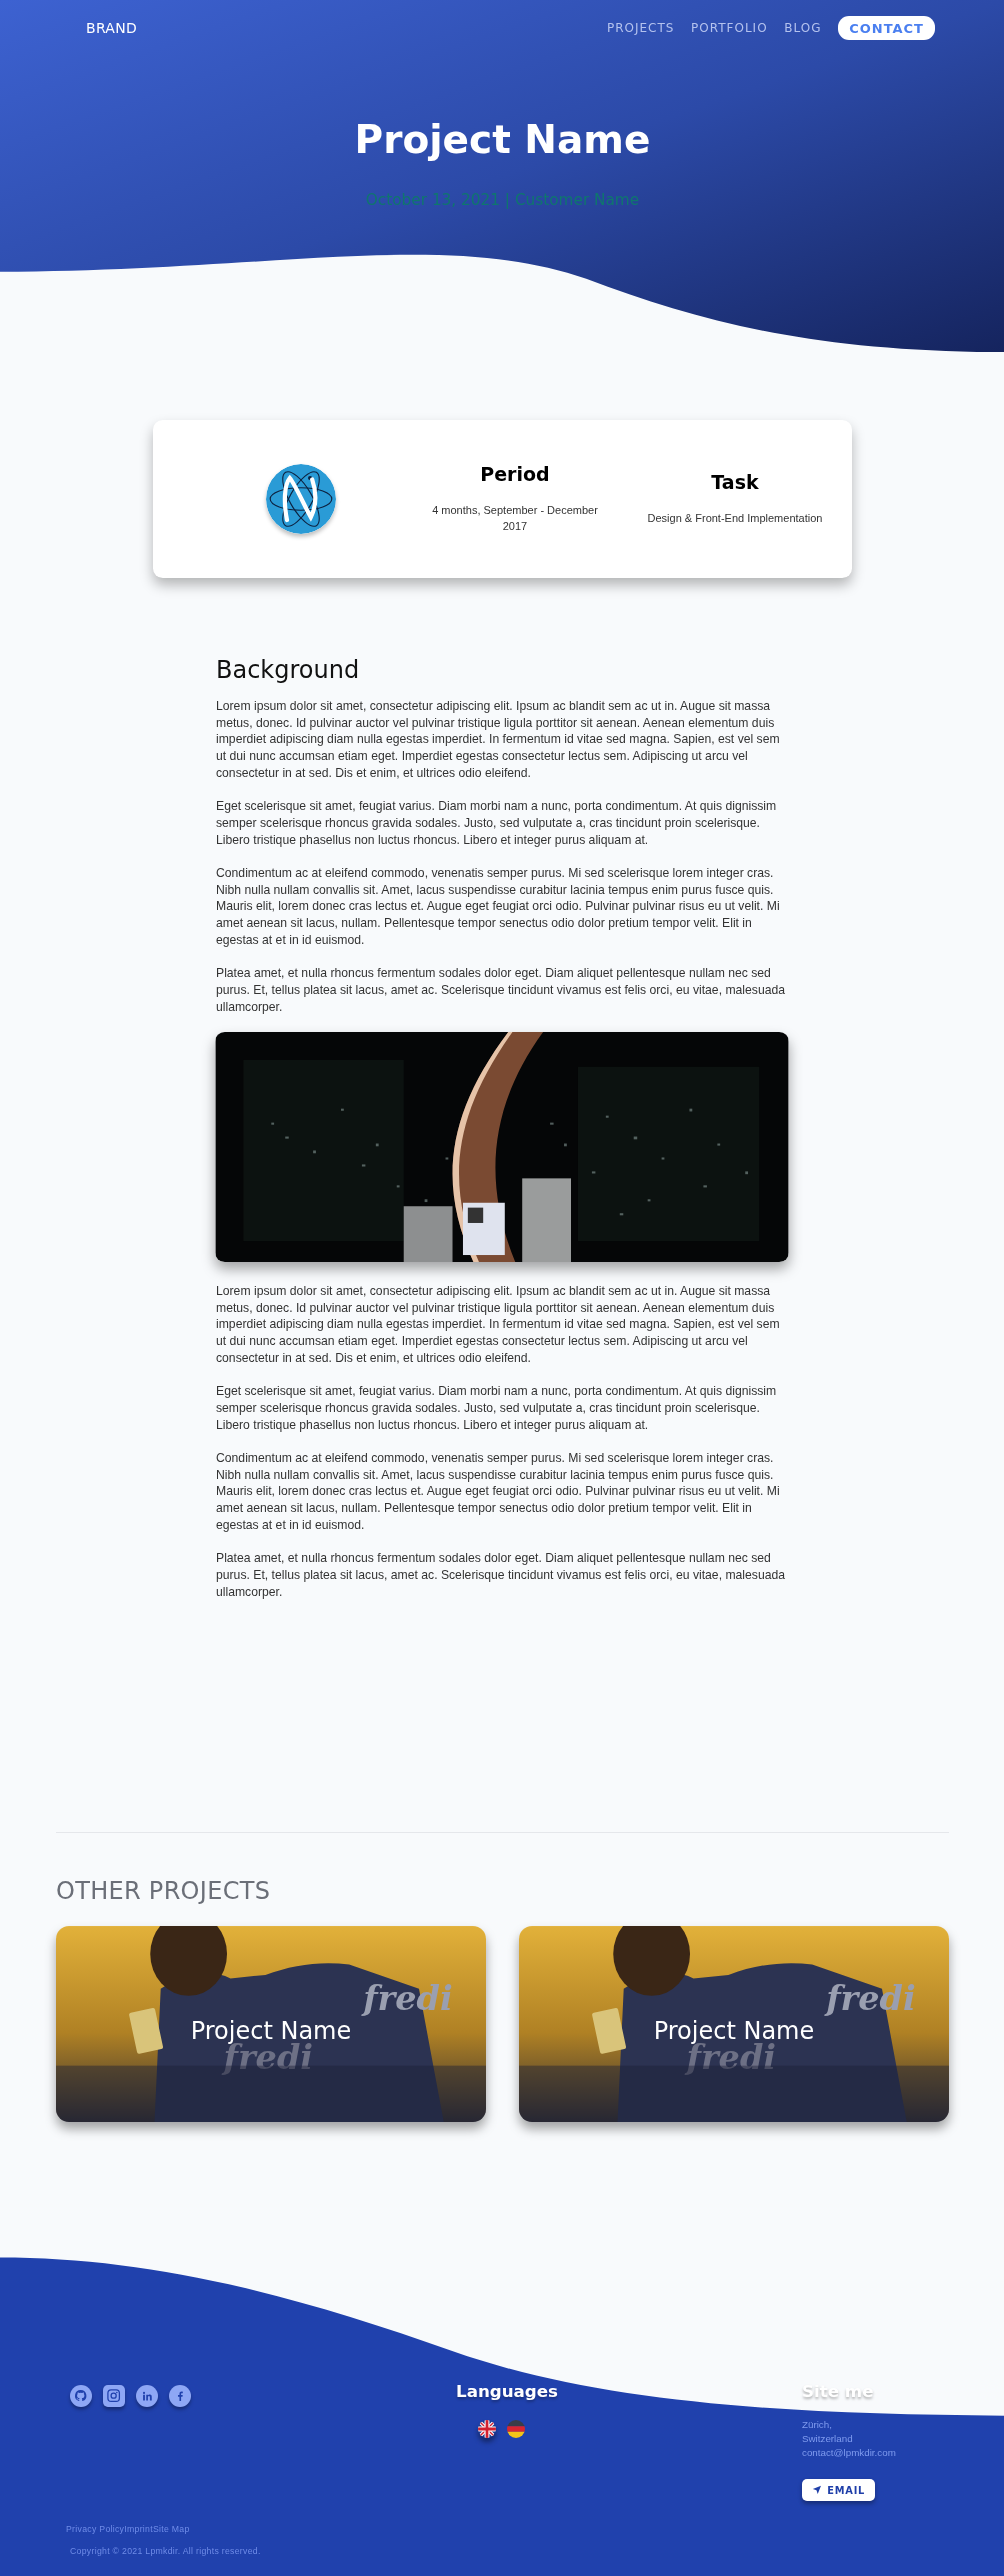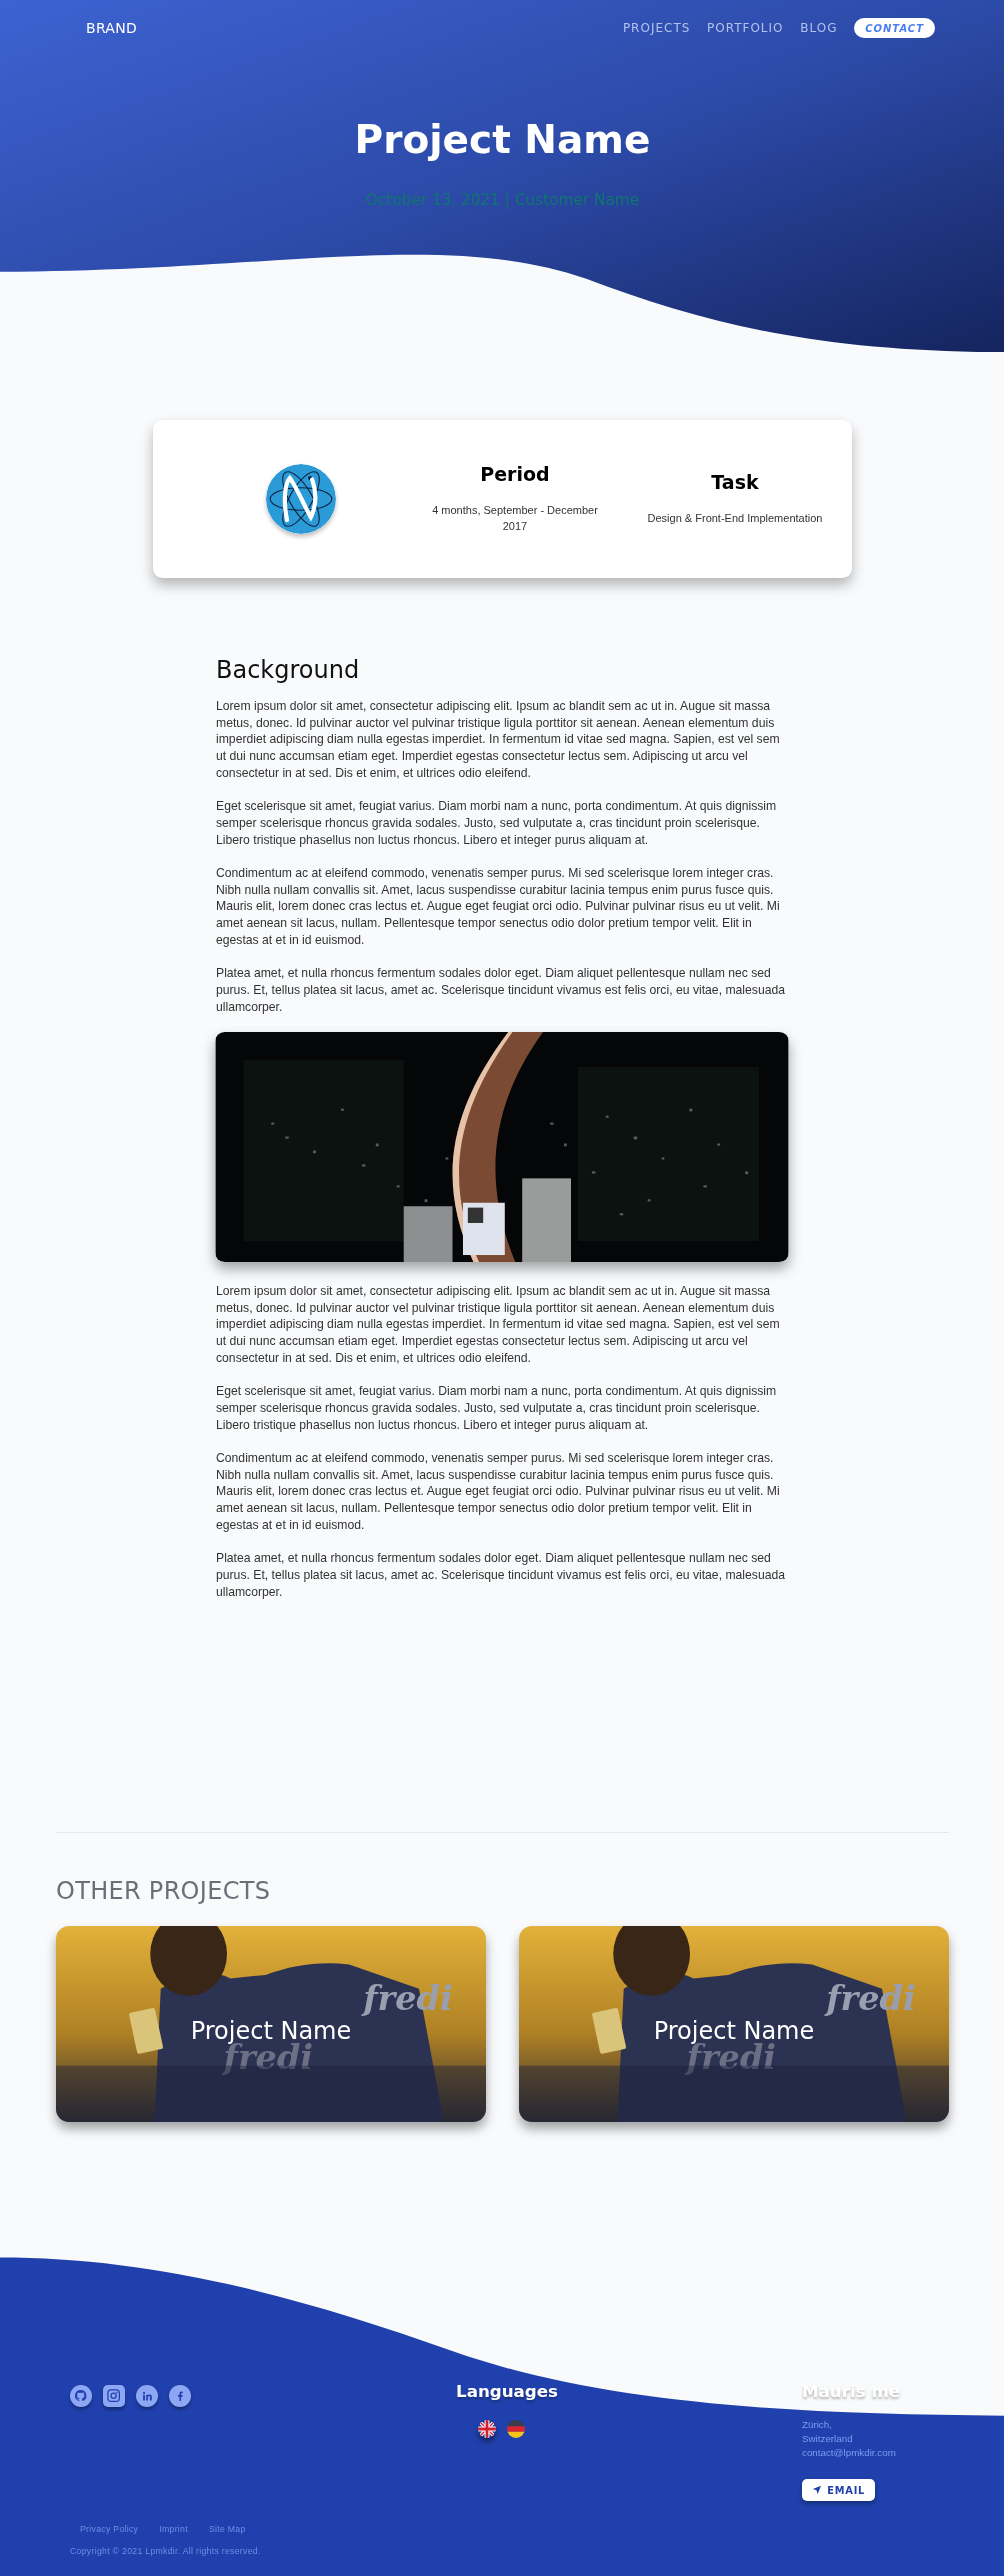--- a/index.html
+++ b/index.html
@@ -6,21 +6,21 @@
   html, body { width: 1005px; }
   body { background: #f8fafc; font-family: "Liberation Sans", "DejaVu Sans", sans-serif; color: #2d3748; }
 
   
   .hero { position: relative; width: 1005px; height: 352px; overflow: hidden; }
   .hero-bg { position: absolute; inset: 0; }
   .nav { position: absolute; top: 0; left: 16px; right: 0; height: 56px; display: flex; align-items: center; justify-content: space-between; padding: 0 70px; z-index: 2; }
   .brand { color: #fff; font-size: 14px; font-weight: 500; letter-spacing: 0.3px; font-family: "DejaVu Sans", sans-serif; }
   .nav-links { display: flex; align-items: center; gap: 0; }
   .nav-link { color: #b4c2ee; font-size: 12px; font-weight: 400; letter-spacing: 1px; margin-left: 16.7px; font-family: "DejaVu Sans", sans-serif; }
-  .nav-contact { background: #fff; color: #4a7ff0; border-radius: 11px; padding: 4.9px 11px; margin-left: 16.7px; font-size: 10px; font-weight: 700; letter-spacing: 1px; font-family: "DejaVu Sans", sans-serif; font-style: italic; }
+  .nav-contact { background: #fff; color: #4a7ff0; border-radius: 11px; padding: 4.9px 11px; margin-left: 16.7px; font-size: 13px; font-weight: 700; letter-spacing: 1px; font-family: "DejaVu Sans", sans-serif; }
   .hero-title { position: absolute; top: 117px; left: 0; right: 0; text-align: center; color: #fff; font-size: 39px; font-weight: 700; font-family: "DejaVu Sans", sans-serif; z-index: 2; }
   .hero-sub { position: absolute; top: 185px; left: 0; right: 0; text-align: center; color: #0f766e; font-size: 15.3px; font-family: "DejaVu Sans", sans-serif; z-index: 2; margin-top: 6px; }
 
   
   .info-card { position: absolute; top: 420px; left: 153px; width: 699px; height: 158px; background: #fff; border-radius: 9.8px; box-shadow: 0 7px 12.6px rgba(0,0,0,0.28); display: flex; align-items: center; padding-left: 43px; }
   .logo-wrap { width: 209px; display: flex; justify-content: center; }
   .logo { width: 70px; height: 70px; border-radius: 50%; box-shadow: 0 2.8px 4.2px rgba(0,0,0,0.25); }
   .info-col { width: 220px; text-align: center; }
   .info-col h3 { font-size: 19px; font-weight: 700; color: #000; font-family: "DejaVu Sans", sans-serif; margin-bottom: 16.7px; }
   .info-col p { font-size: 11px; line-height: 16.7px; color: #333; padding: 0 21px; }
@@ -41,21 +41,21 @@
   .footer { position: absolute; top: 2247px; left: 0; width: 1005px; height: 329px; }
   .socials { position: absolute; top: 2385px; left: 70px; display: flex; gap: 11px; }
   .social { width: 22px; height: 22px; border-radius: 50%; background: #8ea7f5; box-shadow: 0 2.8px 3.5px rgba(0,0,0,0.3); display: flex; align-items: center; justify-content: center; }
   .lang-title { position: absolute; top: 2381px; left: 456px; color: #fff; font-size: 16.7px; font-family: "DejaVu Sans", sans-serif; text-shadow: 0 2.1px 2.8px rgba(0,0,0,0.3); }
   .flags { position: absolute; top: 2420px; left: 478px; display: flex; gap: 11px; }
   .flag { width: 18px; height: 18px; border-radius: 50%; overflow: hidden; }
   .flag.active { box-shadow: 0 4.2px 5.6px rgba(0,0,0,0.4); }
   .reach-title { position: absolute; top: 2381px; left: 802px; color: #fff; font-size: 16.7px; font-family: "DejaVu Sans", sans-serif; text-shadow: 0 2.1px 2.8px rgba(0,0,0,0.3); }
   .reach-text { position: absolute; top: 2418px; left: 802px; color: #7f9bef; font-size: 9.8px; line-height: 14px; }
   .email-btn { position: absolute; top: 2479px; left: 802px; width: 73px; height: 22px; background: #fff; border-radius: 5px; display: flex; align-items: center; justify-content: center; gap: 5.6px; color: #1f3fa9; font-size: 9.8px; font-weight: 700; letter-spacing: 0.8px; font-family: "DejaVu Sans", sans-serif; box-shadow: 0 2.8px 4.2px rgba(0,0,0,0.3); }
-  .foot-links { position: absolute; top: 2524px; left: 80px; display: flex; gap: 21px; }
+  .foot-links { position: absolute; top: 2524px; left: 66px; display: flex; }
   .foot-link { color: #6f8ce8; font-size: 8.7px; letter-spacing: 0.3px; }
   .copyright { position: absolute; top: 2546px; left: 70px; color: #6f8ce8; font-size: 8.7px; letter-spacing: 0.3px; }
 </style>
 </head>
 <body>
 
 <header class="hero" data-name="hero-section">
   <svg class="hero-bg" data-name="hero-wave-background" width="1005" height="352" viewBox="0 0 1440 505" preserveAspectRatio="none">
     <defs>
       <linearGradient id="hg" x1="0" y1="0" x2="1" y2="1">
@@ -237,21 +237,21 @@
     </a>
     <a class="flag" data-name="germany-flag-icon">
       <svg width="18" height="18" viewBox="0 0 26 26">
         <rect width="26" height="9" fill="#3a3d48"></rect>
         <rect y="9" width="26" height="8" fill="#d9262f"></rect>
         <rect y="17" width="26" height="9" fill="#f2c318"></rect>
       </svg>
     </a>
   </div>
 
-  <h3 class="reach-title" data-name="reach-me-title">Mauris me</h3>
+  <h3 class="reach-title" data-name="reach-me-title">Site me</h3>
   <div class="reach-text" data-name="contact-details">
     <div data-name="city">Zürich,</div>
     <div data-name="country">Switzerland</div>
     <a data-name="email-link">contact@lpmkdir.com</a>
   </div>
   <a class="email-btn" data-name="email-button">
     <svg data-name="send-icon" width="9.8" height="9.8" viewBox="0 0 24 24">
         <path d="M22 2 L2 10 L11 13 L14 22 Z" fill="#1f3fa9"></path>
       </svg>
     <span data-name="email-button-label">EMAIL</span>

